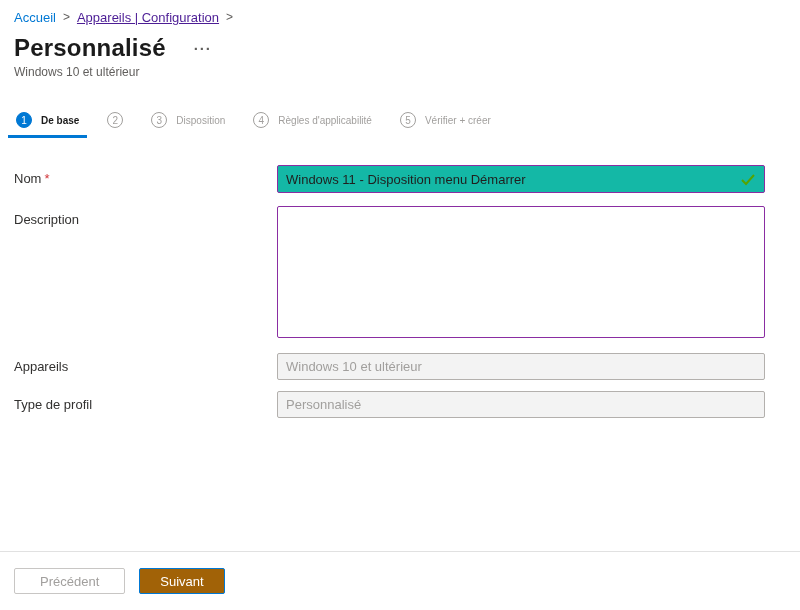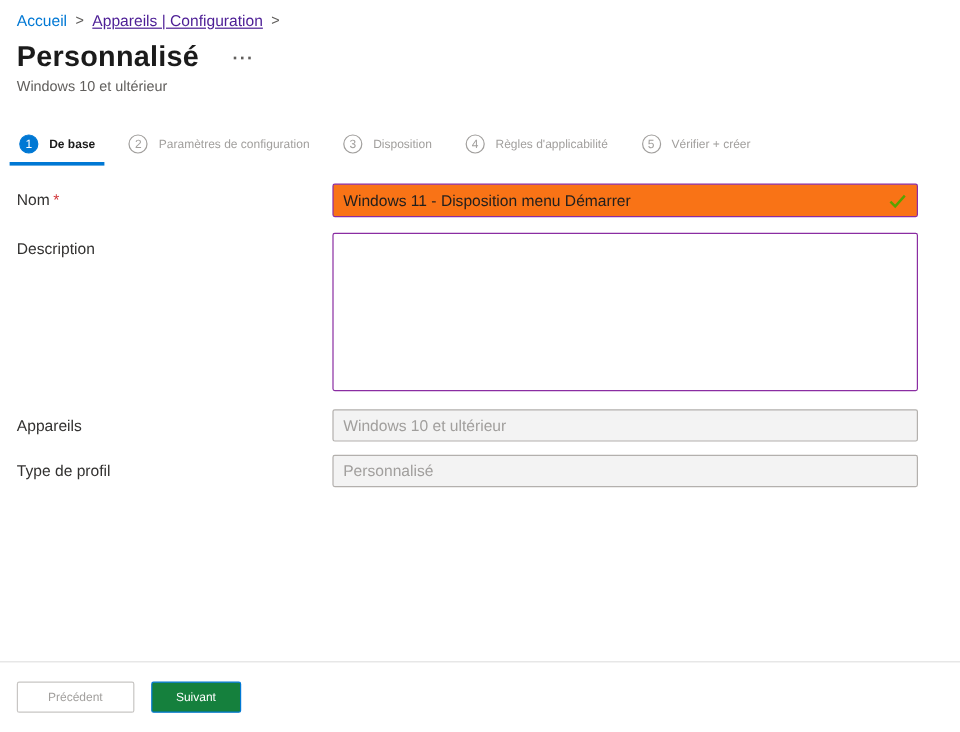--- a/index.html
+++ b/index.html
@@ -22,37 +22,37 @@
   
   .steps { display:flex; align-items:center; gap:12px; margin:27px 0 0 8px; border-bottom:1px solid transparent; }
   .step { display:flex; align-items:center; gap:9px; padding:6px 8px 10px 8px; cursor:pointer; position:relative; }
   .step-circle { width:16px; height:16px; border-radius:50%; border:1px solid #a19f9d; color:#a19f9d; font-size:10px; display:flex; align-items:center; justify-content:center; flex:0 0 auto; background:#fff; }
   .step-label { font-size:10px; color:#a19f9d; white-space:nowrap; }
   .step.active .step-circle { background:#0078d4; border-color:#0078d4; color:#fff; }
   .step.active .step-label { color:#1b1b1b; font-weight:700; }
   .step.active::after { content:""; position:absolute; left:0; right:0; bottom:0; height:3px; background:#0078d4; }
 
   
-  .form { margin:14px 0 0 14px; }
+  .form { margin:26px 0 0 14px; }
   .form-row { display:flex; margin-bottom:13px; }
   .form-label { width:263px; flex:0 0 263px; font-size:13px; color:#323130; padding-top:6px; }
   .required-star { color:#d13438; margin-left:3px; }
   .field-wrap { position:relative; width:488px; }
-  input.text-field { width:488px; height:28px; border:1px solid #8a2da2; border-radius:2px; padding:0 14px 0 8px; font-size:13px; font-family:"Liberation Sans", sans-serif; color:#201f1e; background:#f97316; outline:none; }
+  input.text-field { width:488px; height:28px; border:1px solid #8a2da2; border-radius:2px; padding:0 14px 0 8px; font-size:13px; font-family:"Liberation Sans", sans-serif; color:#201f1e; background:#14b8a6; outline:none; }
   textarea.text-area { width:488px; height:132px; border:1px solid #8a2da2; border-radius:2px; padding:6px 8px; font-size:13px; font-family:"Liberation Sans", sans-serif; color:#201f1e; resize:none; outline:none; display:block; }
   input.disabled-field { width:488px; height:27px; border:1px solid #b3b0ad; border-radius:2px; padding:0 8px; font-size:13px; font-family:"Liberation Sans", sans-serif; color:#a19f9d; background:#f3f3f3; }
   .valid-check { position:absolute; right:9px; top:6px; width:16px; height:16px; pointer-events:none; }
   .row-desc { margin-bottom:15px; }
   .row-platform { margin-bottom:11px; }
 
   
   .footer { position:absolute; left:0; right:0; bottom:0; height:59px; border-top:1px solid #e1e1e1; background:#fff; display:flex; align-items:center; padding-left:14px; gap:14px; }
-  .btn { height:26px; font-size:10px; font-family:"Liberation Sans", sans-serif; border-radius:2px; cursor:pointer; }
+  .btn { height:26px; font-size:13px; font-family:"Liberation Sans", sans-serif; border-radius:2px; cursor:pointer; }
   .btn-secondary { background:#fff; border:1px solid #c8c6c4; color:#a19f9d; padding:0 25px; cursor:default; }
-  .btn-primary { background:#15803d; border:1px solid #0078d4; color:#fff; padding:0 20px; font-weight:400; }
+  .btn-primary { background:#a16207; border:1px solid #0078d4; color:#fff; padding:0 20px; font-weight:400; }
 </style>
 </head>
 <body>
 
 <nav class="breadcrumb">
   <a class="crumb-link">Accueil</a>
   <span class="crumb-sep">&gt;</span>
   <a class="crumb-link current">Appareils | Configuration</a>
   <span class="crumb-sep">&gt;</span>
 </nav>
@@ -65,21 +65,20 @@
   <div class="page-subtitle">Windows 10 et ultérieur</div>
 </header>
 
 <div class="steps">
   <div class="step active">
     <span class="step-circle">1</span>
     <span class="step-label">De base</span>
   </div>
   <div class="step">
     <span class="step-circle">2</span>
-    <span class="step-label">Paramètres de configuration</span>
   </div>
   <div class="step">
     <span class="step-circle">3</span>
     <span class="step-label">Disposition</span>
   </div>
   <div class="step">
     <span class="step-circle">4</span>
     <span class="step-label">Règles d'applicabilité</span>
   </div>
   <div class="step">

